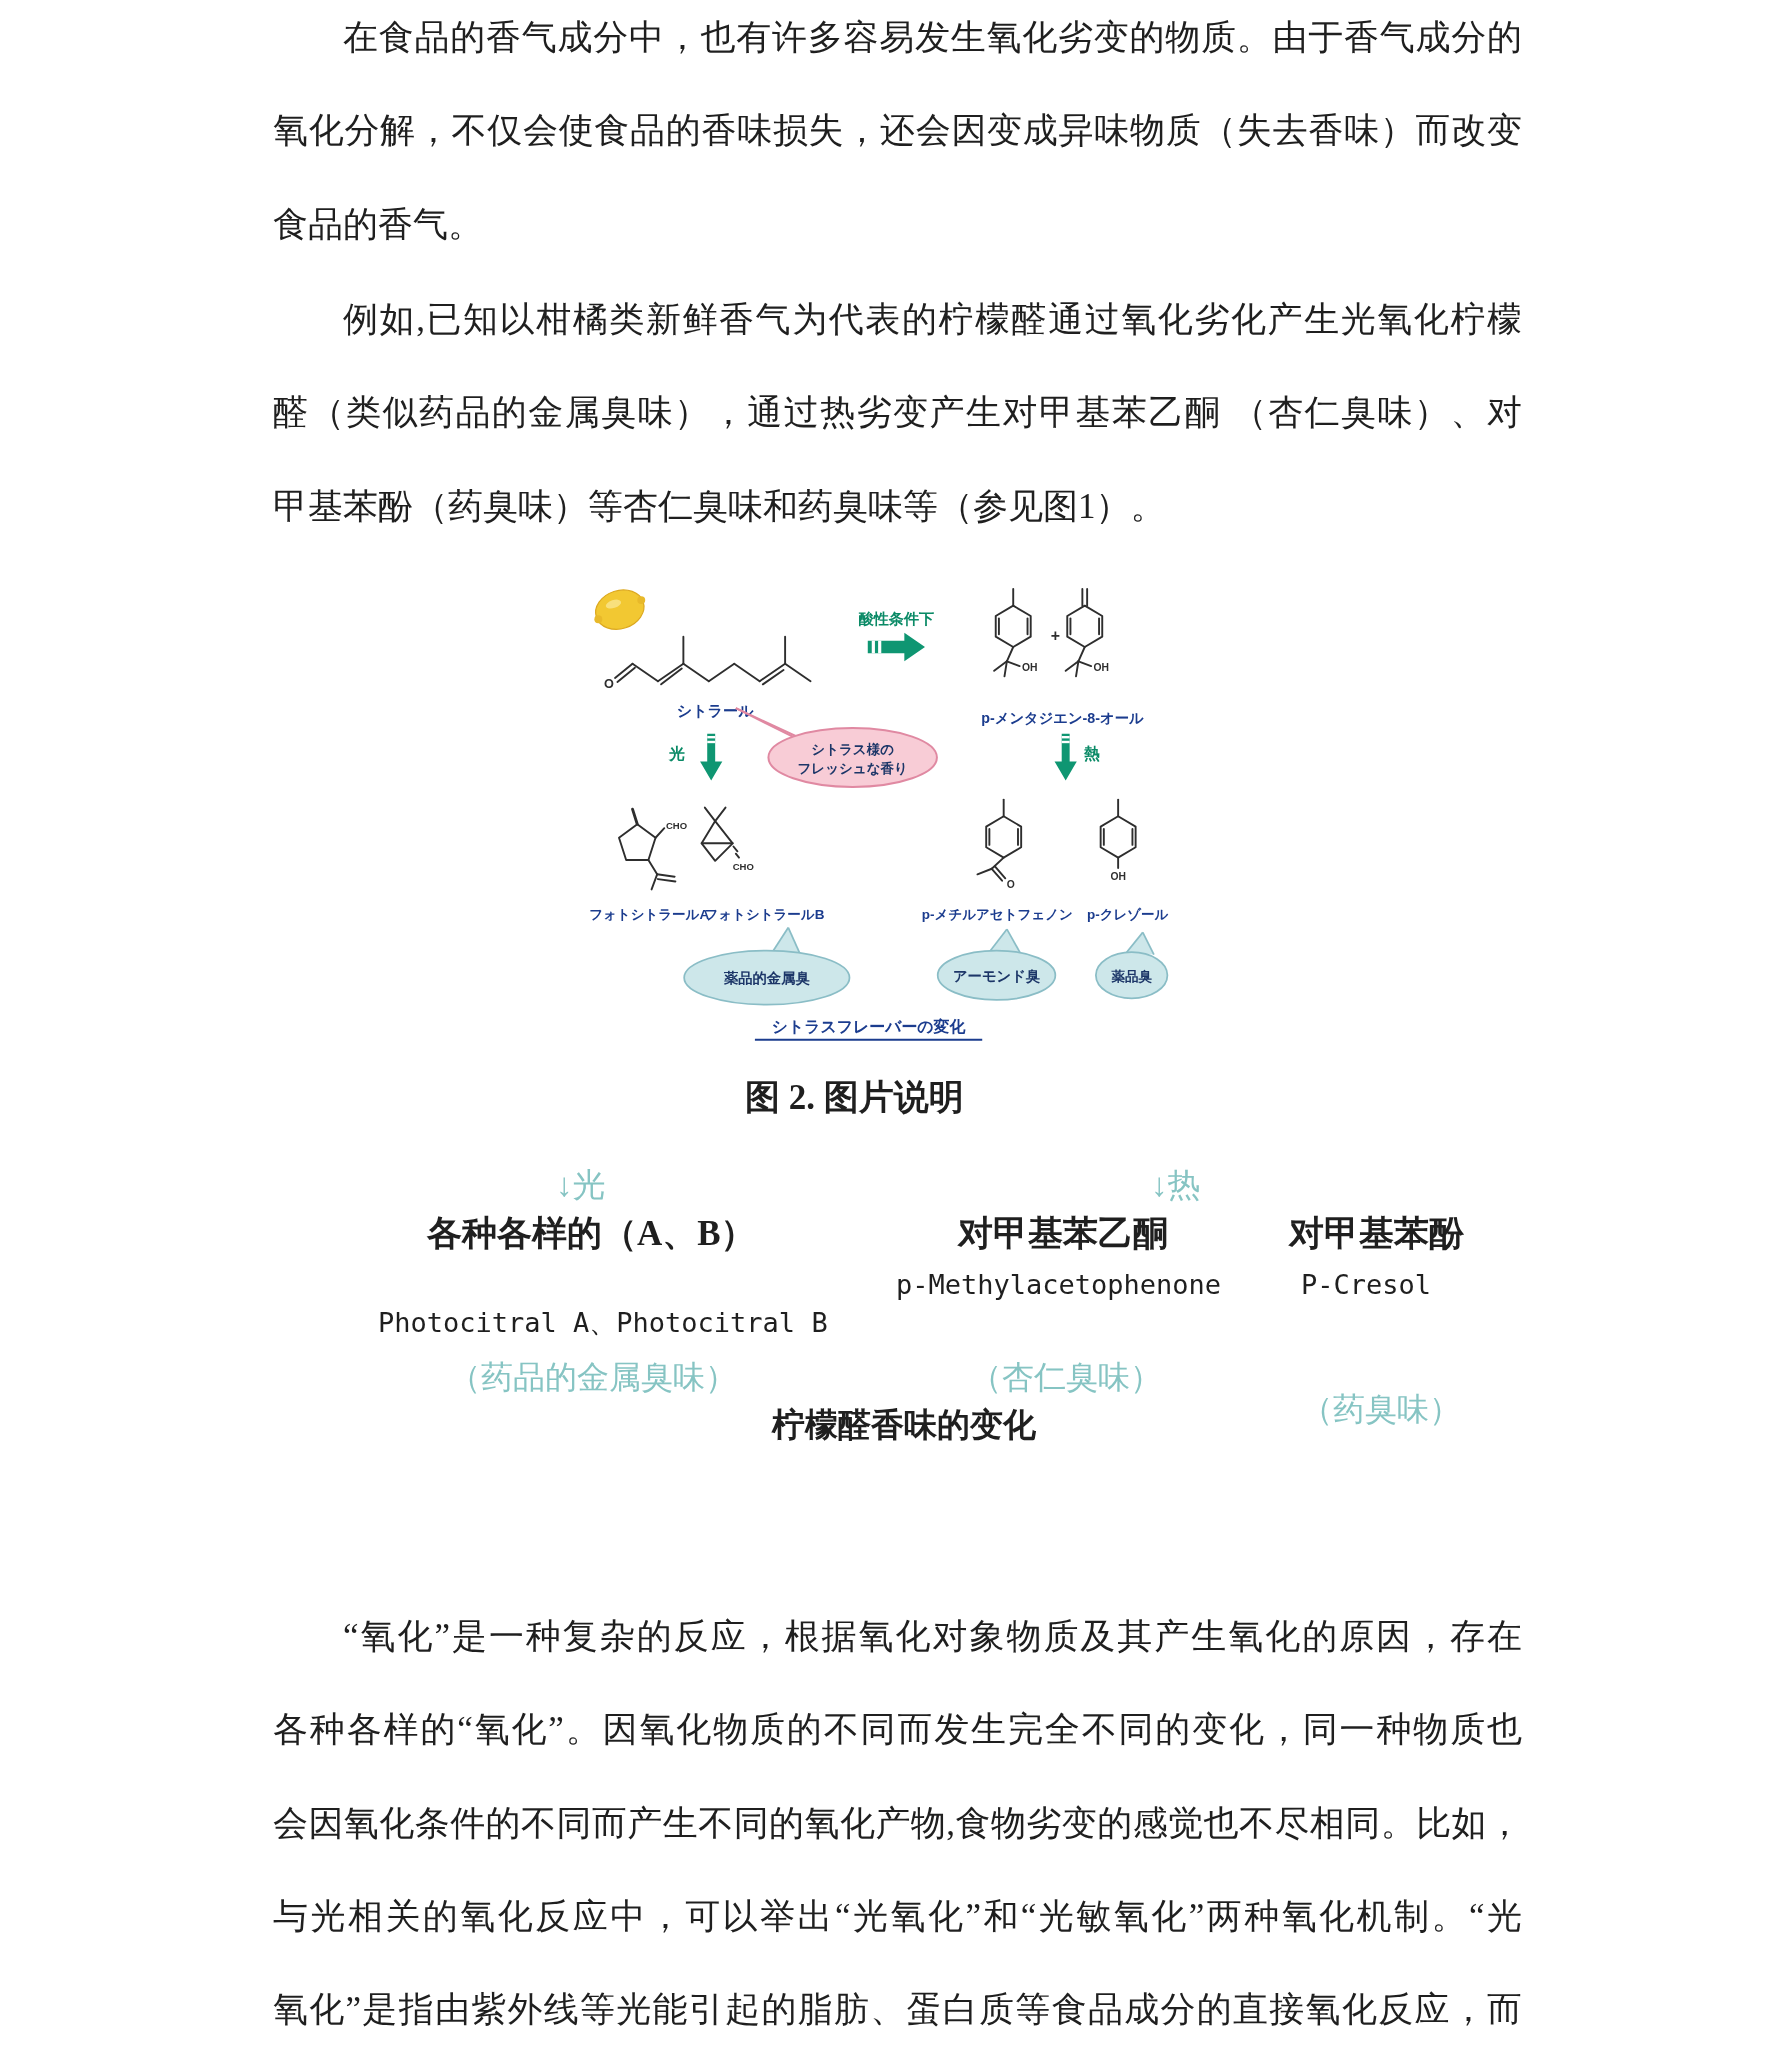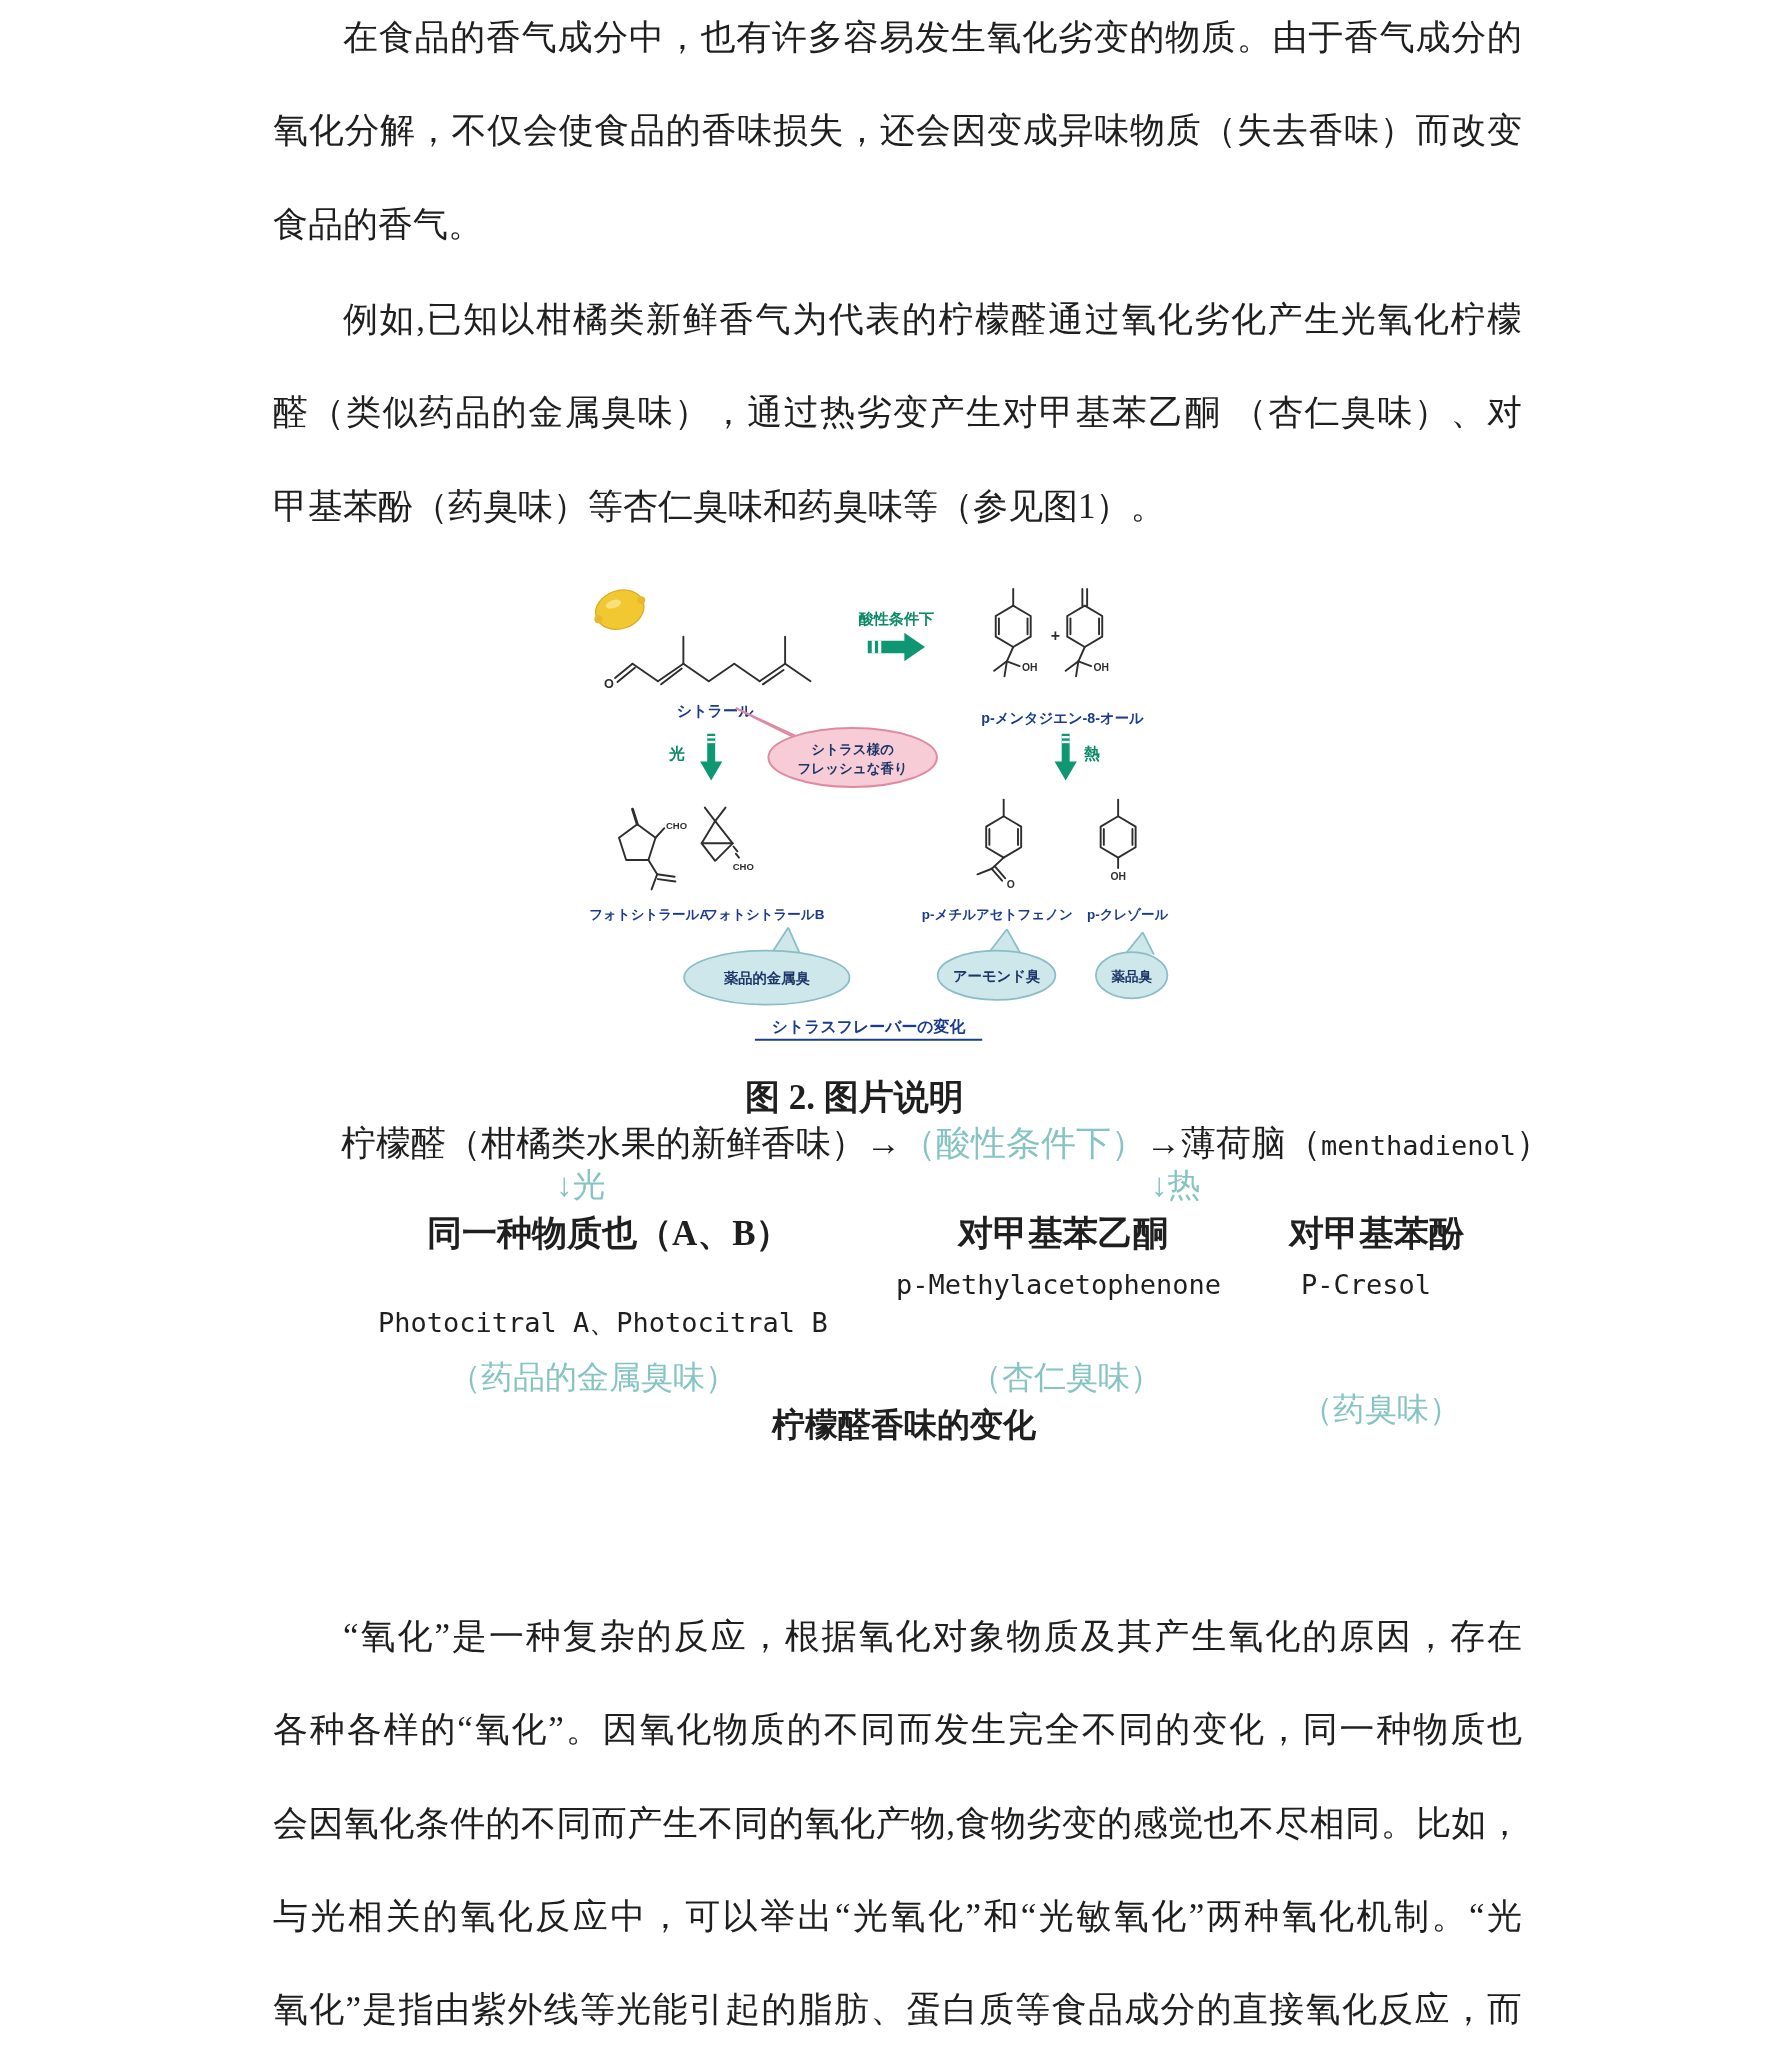--- a/index.html
+++ b/index.html
@@ -210,28 +210,25 @@
       <ellipse cx="684" cy="496" rx="45" ry="29" style="fill:var(--bubble-blue-fill);stroke:var(--bubble-blue-stroke);stroke-width:2.2"></ellipse>
       <text x="684" y="503" font-size="17" text-anchor="middle" class="sv-dark">薬品臭</text>
     </g>
 
     <text x="353" y="567" font-size="20" text-anchor="middle" class="sv-navy">シトラスフレーバーの変化</text>
     <line x1="210" y1="577" x2="496" y2="577" stroke="var(--diagram-label-blue)" stroke-width="2.5"></line>
   </svg>
 
   <div class="cap bold" style="left:745px;top:1078px">图 2. 图片说明</div>
 
-  <div class="cap" style="left:341px;top:1124px">
-    <span>柠檬醛（柑橘类水果的新鲜香味）→</span><span class="teal">（酸性条件下）</span><span>→薄荷脑（</span><span class="mono">menthadienol</span><span>）</span>
-  </div>
 
   <div class="cap teal" style="left:556px;top:1167px;font-size:33px">↓光</div>
   <div class="cap teal" style="left:1151px;top:1167px;font-size:33px">↓热</div>
 
-  <div class="cap bold" style="left:427px;top:1214px">同一种物质也（A、B）</div>
+  <div class="cap bold" style="left:427px;top:1214px">各种各样的（A、B）</div>
   <div class="cap bold" style="left:958px;top:1214px">对甲基苯乙酮</div>
   <div class="cap bold" style="left:1289px;top:1214px">对甲基苯酚</div>
 
   <div class="cap mono" style="left:896px;top:1269px">p-Methylacetophenone</div>
   <div class="cap mono" style="left:1301px;top:1269px">P-Cresol</div>
   <div class="cap mono" style="left:378px;top:1307px">Photocitral A、Photocitral B</div>
 
   <div class="cap teal" style="left:449px;top:1359px;font-size:32px">（药品的金属臭味）</div>
   <div class="cap teal" style="left:970px;top:1359px;font-size:32px">（杏仁臭味）</div>
   <div class="cap teal" style="left:1301px;top:1391px;font-size:32px">（药臭味）</div>

